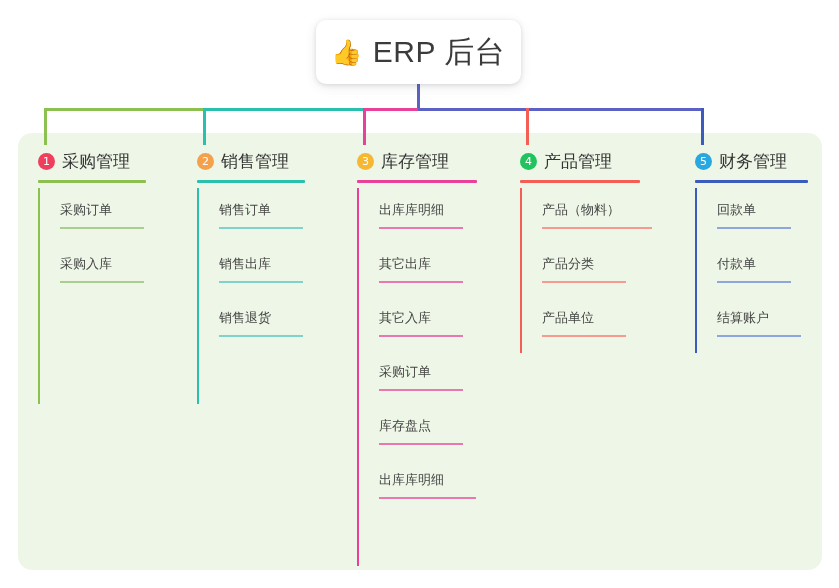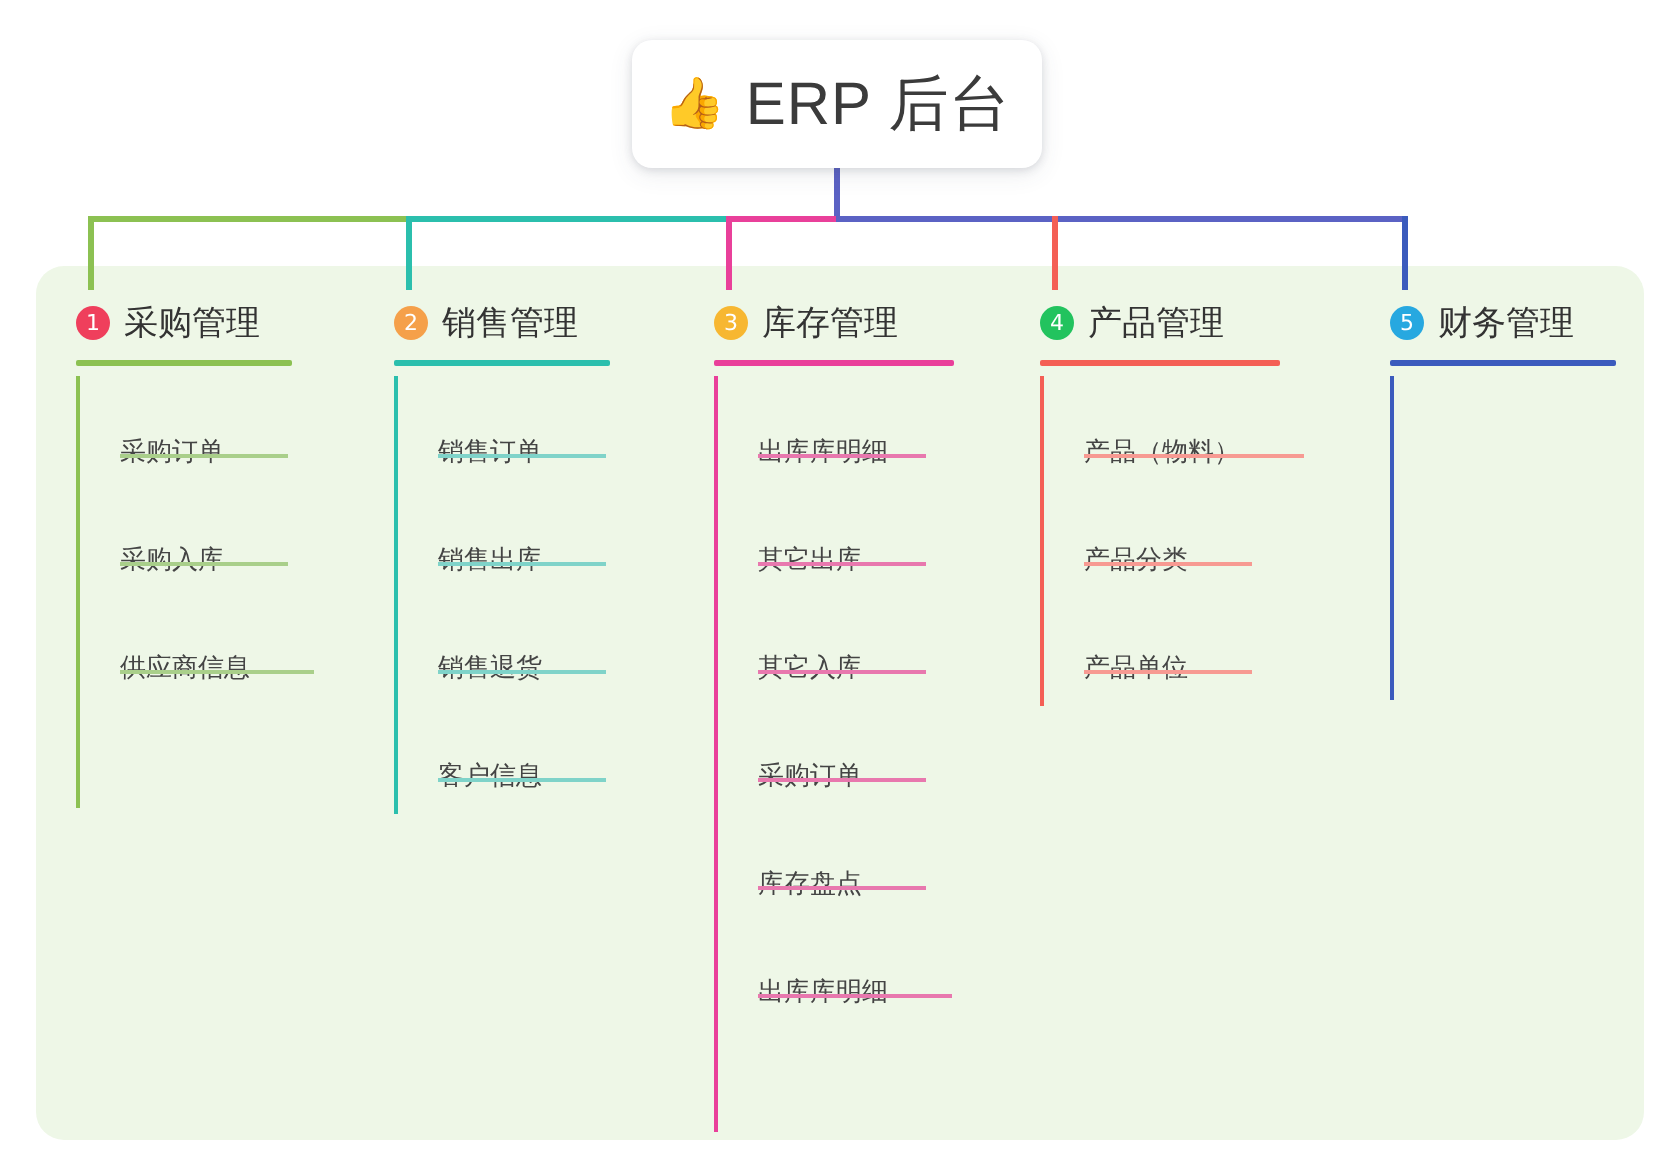--- a/index.html
+++ b/index.html
@@ -98,21 +98,21 @@
     margin-top: 6px;
   }
 
   .leaf {
     position: relative;
     height: 54px;
   }
   .leaf-text {
     position: absolute;
     left: 22px;
-    top: 26px;
+    top: 10px;
     font-size: 13px;
     color: #444444;
     white-space: nowrap;
   }
   .leaf-rule {
     position: absolute;
     left: 22px;
     top: 36px;
     height: 2px;
   }
@@ -165,25 +165,20 @@
           <div class="leaf">
             <div class="leaf-trunk" style="background: rgb(140, 193, 82);"></div>
             <div class="leaf-text">采购订单</div>
             <div class="leaf-rule" style="width: 84px; background: rgb(169, 207, 138);"></div>
           </div>
           <div class="leaf">
             <div class="leaf-trunk" style="background: rgb(140, 193, 82);"></div>
             <div class="leaf-text">采购入库</div>
             <div class="leaf-rule" style="width: 84px; background: rgb(169, 207, 138);"></div>
           </div>
-          <div class="leaf">
-            <div class="leaf-trunk" style="background: rgb(140, 193, 82);"></div>
-            <div class="leaf-text">供应商信息</div>
-            <div class="leaf-rule" style="width: 97px; background: rgb(169, 207, 138);"></div>
-          </div>
         </div>
       </div>
       <div class="column" style="left: 197px; top: 148px;">
         <div class="col-head">
           <span class="badge" style="background: rgb(245, 160, 74);">2</span>
           <span class="col-title">销售管理</span>
         </div>
         <div class="col-rule" style="width: 108px; background: rgb(43, 191, 173);"></div>
         <div style="position: relative; margin-top: 8px;">
           <div class="leaf">
@@ -194,25 +189,20 @@
           <div class="leaf">
             <div class="leaf-trunk" style="background: rgb(43, 191, 173);"></div>
             <div class="leaf-text">销售出库</div>
             <div class="leaf-rule" style="width: 84px; background: rgb(127, 211, 201);"></div>
           </div>
           <div class="leaf">
             <div class="leaf-trunk" style="background: rgb(43, 191, 173);"></div>
             <div class="leaf-text">销售退货</div>
             <div class="leaf-rule" style="width: 84px; background: rgb(127, 211, 201);"></div>
           </div>
-          <div class="leaf">
-            <div class="leaf-trunk" style="background: rgb(43, 191, 173);"></div>
-            <div class="leaf-text">客户信息</div>
-            <div class="leaf-rule" style="width: 84px; background: rgb(127, 211, 201);"></div>
-          </div>
         </div>
       </div>
       <div class="column" style="left: 357px; top: 148px;">
         <div class="col-head">
           <span class="badge" style="background: rgb(247, 183, 49);">3</span>
           <span class="col-title">库存管理</span>
         </div>
         <div class="col-rule" style="width: 120px; background: rgb(233, 64, 154);"></div>
         <div style="position: relative; margin-top: 8px;">
           <div class="leaf">
@@ -270,16 +260,33 @@
             <div class="leaf-rule" style="width: 84px; background: rgb(247, 154, 146);"></div>
           </div>
         </div>
       </div>
       <div class="column" style="left: 695px; top: 148px;">
         <div class="col-head">
           <span class="badge" style="background: rgb(39, 168, 224);">5</span>
           <span class="col-title">财务管理</span>
         </div>
         <div class="col-rule" style="width: 113px; background: rgb(59, 91, 189);"></div>
+        <div style="position: relative; margin-top: 8px;">
+          <div class="leaf">
+            <div class="leaf-trunk" style="background: rgb(59, 91, 189);"></div>
+            <div class="leaf-text">回款单</div>
+            <div class="leaf-rule" style="width: 74px; background: rgb(143, 165, 221);"></div>
+          </div>
+          <div class="leaf">
+            <div class="leaf-trunk" style="background: rgb(59, 91, 189);"></div>
+            <div class="leaf-text">付款单</div>
+            <div class="leaf-rule" style="width: 74px; background: rgb(143, 165, 221);"></div>
+          </div>
+          <div class="leaf">
+            <div class="leaf-trunk" style="background: rgb(59, 91, 189);"></div>
+            <div class="leaf-text">结算账户</div>
+            <div class="leaf-rule" style="width: 84px; background: rgb(143, 165, 221);"></div>
+          </div>
+        </div>
       </div>
     </div>
 
 </div>
 
 </body></html>

